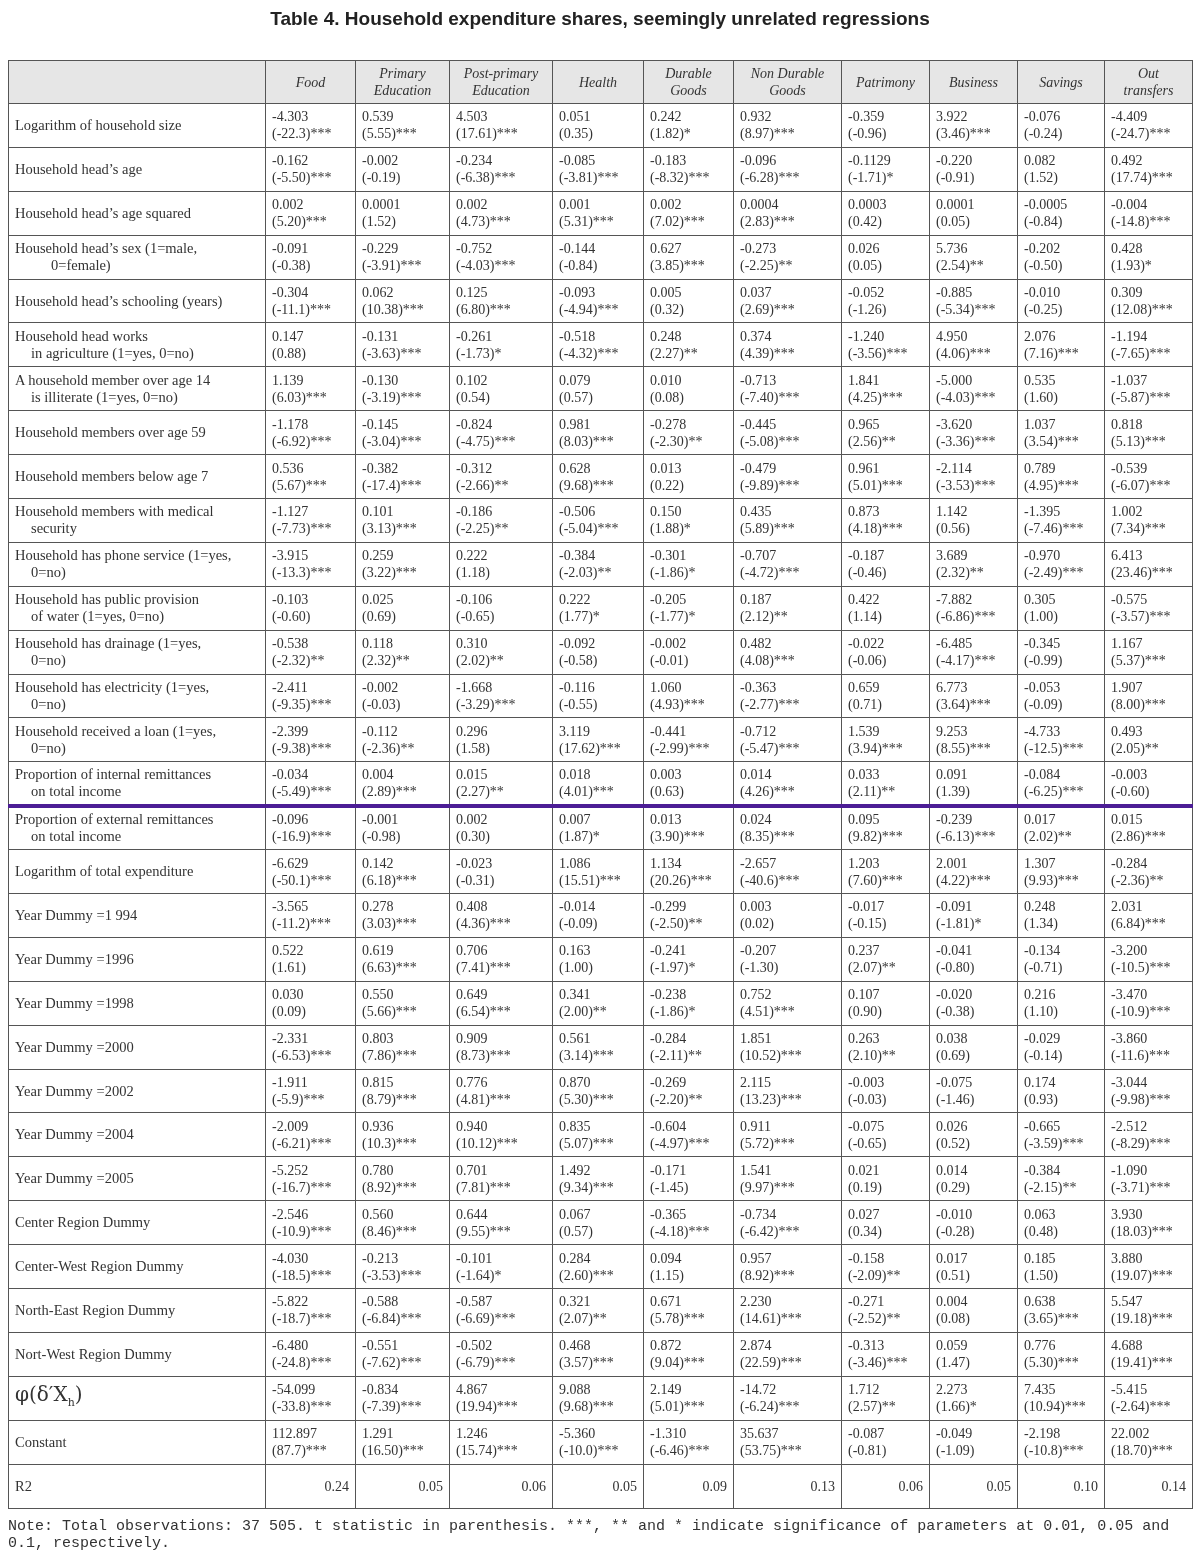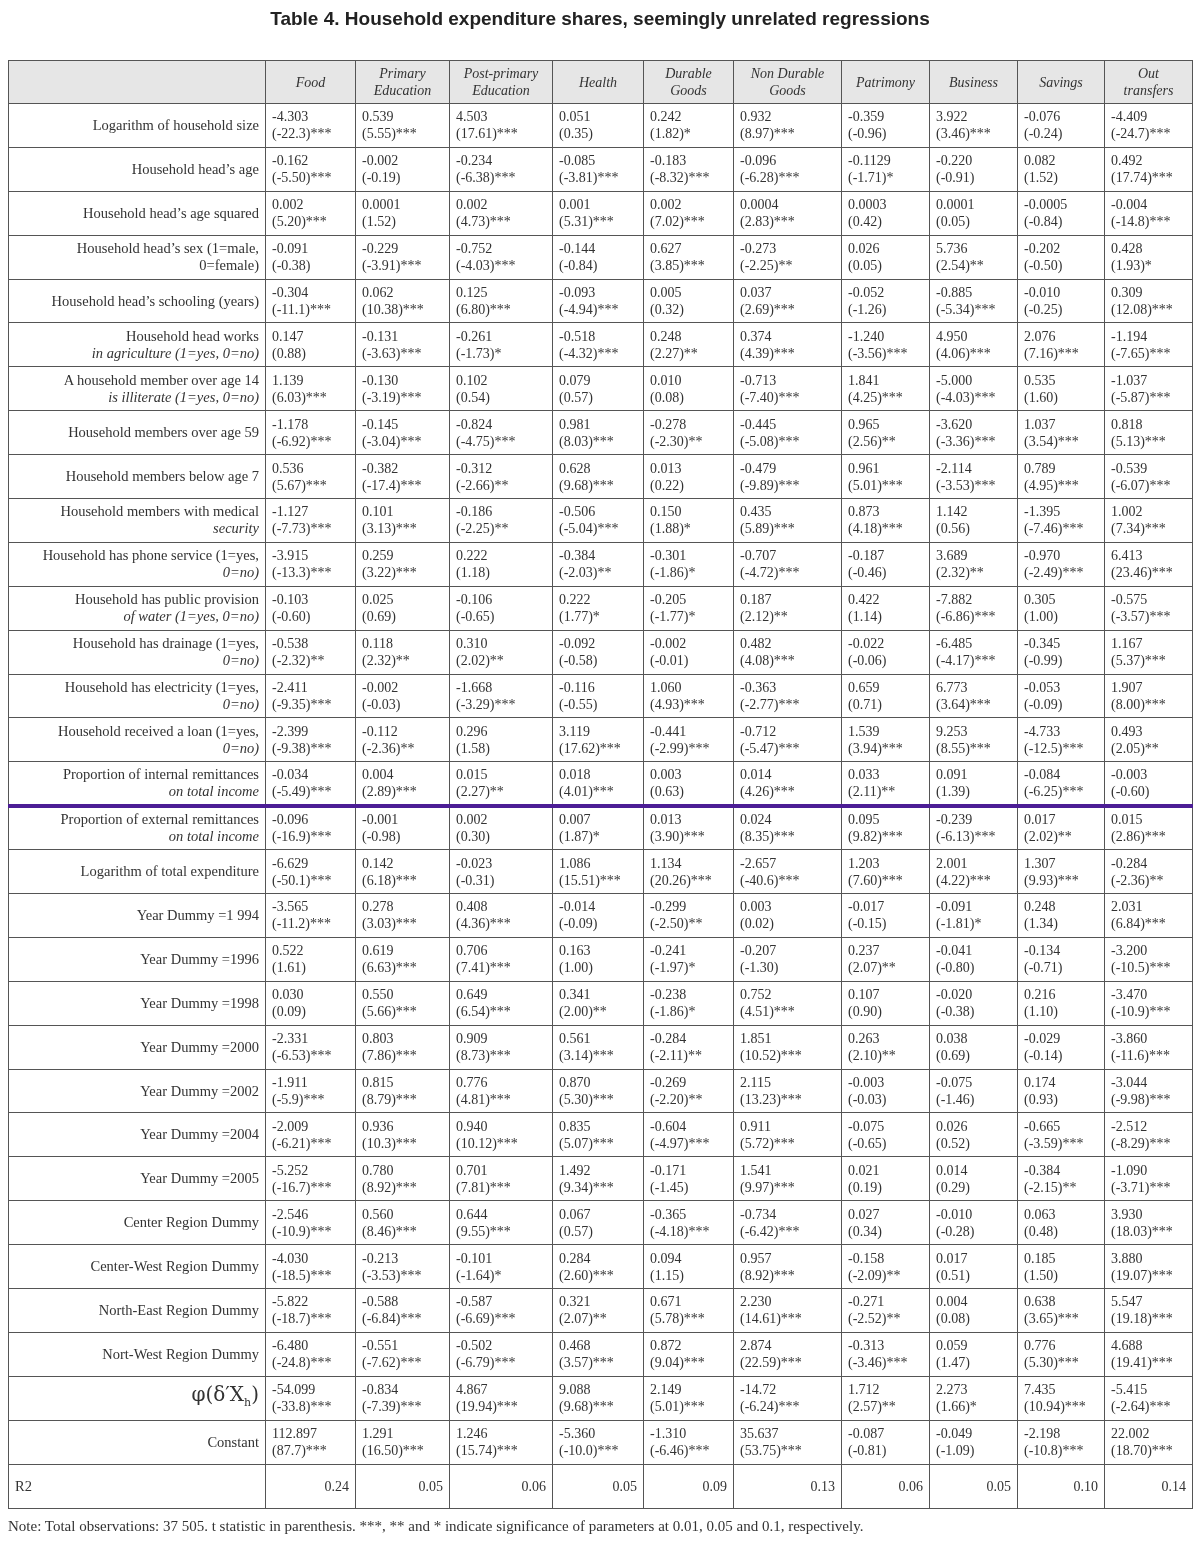--- a/index.html
+++ b/index.html
@@ -16,31 +16,31 @@
     padding-left: 20px;
   }
   table.reg td, table.reg th {
     border: 1px solid #555; padding: 0 6px; vertical-align: middle; line-height: 17px;
   }
   table.reg thead th {
     background: #e6e6e6; font-weight: normal; font-style: italic; text-align: center;
     height: 42px; line-height: 17px; font-size: 14px;
   }
   table.reg tbody tr { height: 43.9px; }
-  td.label { text-align: right; font-size: 14.5px; padding-left: 6px; }
-  td.label .l2 { display: block; padding-left: 16px; font-style: italic; }
+  td.label { text-align: left; font-size: 14.5px; padding-left: 6px; }
+  td.label .l2 { display: block; padding-left: 16px; }
   td.val { text-align: left; padding-left: 10px; white-space: nowrap; }
   td.val span { display: block; }
   tr.r2row td { text-align: right; height: 26px; }
   tr.r2row td.label { text-align: left; }
   tr.thick td { border-top: 4px solid #4c1d95; }
   .phi { font-family: "DejaVu Serif", serif; font-size: 20px; }
   .note {
     position: absolute; left: 8px; top: 1518px;
-    font-family: Liberation Serif, serif; font-size: 15px; color: #333;
+    font-family: Liberation Mono, monospace; font-size: 15px; color: #333;
   }
 </style>
 </head>
 <body>
 
 <div class="title">Table 4. Household expenditure shares, seemingly unrelated regressions</div>
 
 <table class="reg">
   <colgroup>
     <col style="width:257px">
@@ -219,21 +219,21 @@
         <td class="val">
           <span>-0.0005</span>
           <span>(-0.84)</span>
         </td>
         <td class="val">
           <span>-0.004</span>
           <span>(-14.8)***</span>
         </td>
       </tr>
       <tr>
-        <td class="label"><span>Household head’s  sex (1=male,</span><span style="display: block;">0=female)</span></td>
+        <td class="label"><span>Household head’s  sex (1=male,</span><span style="display: block; margin-left: 36px;">0=female)</span></td>
         <td class="val">
           <span>-0.091</span>
           <span>(-0.38)</span>
         </td>
         <td class="val">
           <span>-0.229</span>
           <span>(-3.91)***</span>
         </td>
         <td class="val">
           <span>-0.752</span>

